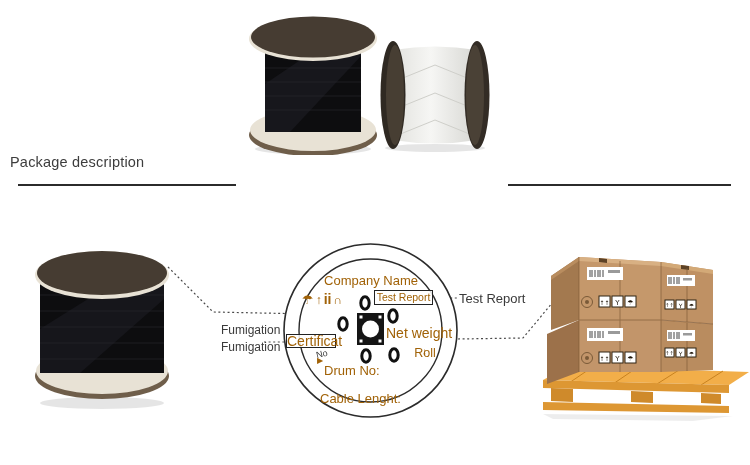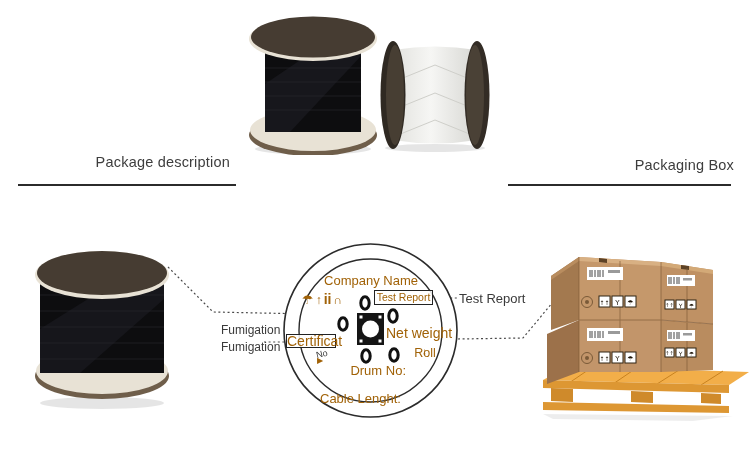--- a/index.html
+++ b/index.html
@@ -1,21 +1,21 @@
 <!DOCTYPE html>
 <html style="--c-text: #3d3d3d; --c-line: #2b2b2b; --c-cable_black: #0d0d0f; --c-cable_white: #ececea; --c-flange_cream: #e8e2d5; --c-flange_brown: #463c32; --c-flange_shadow: #6f5e4a; --c-box_front: #c5986b; --c-box_side: #a3794f; --c-box_top: #d8b083; --c-pallet: #eda643; --c-pallet_dark: #dd9733;"><head>
 <meta charset="utf-8">
 <style>
   html,body{margin:0;padding:0;background:#fff;}
   .canvas{
     position:relative;width:750px;height:465px;background:#fff;overflow:hidden;
     font-family:"Liberation Sans","DejaVu Sans",sans-serif;color:var(--c-text,#3d3d3d);
   }
   .abs{position:absolute;}
-  .section-label{font-size:14.5px;text-align:right;letter-spacing:.2px;color:var(--c-text,#3d3d3d);}
+  .section-label{font-size:14.5px;text-align:left;letter-spacing:.2px;color:var(--c-text,#3d3d3d);}
   .rule{position:absolute;height:2px;background:var(--c-line,#2b2b2b);}
   .title{font-size:14.5px;text-align:center;color:var(--c-text,#3d3d3d);}
   .circle-text{position:absolute;color:#a16207;white-space:nowrap;}
   .boxed{border:1.5px solid #222;text-align:center;background:rgba(255,255,255,.85);}
   .callout{font-size:12px;color:#3a3a3a;line-height:17px;white-space:nowrap;}
   svg{display:block;}
 </style>
 </head>
 <body>
 
@@ -55,21 +55,20 @@
     </g>
     <ellipse cx="15" cy="57" rx="12.5" ry="54" fill="#2f2922"></ellipse>
     <ellipse cx="17" cy="57" rx="9" ry="50" fill="#473e33"></ellipse>
     <ellipse cx="99" cy="57" rx="12.5" ry="54" fill="#332c25"></ellipse>
     <ellipse cx="97" cy="57" rx="9" ry="50" fill="#4a4136"></ellipse>
   </svg>
 
   <div class="abs section-label" style="left:10px;top:154px;width:220px">Package description</div>
   <div class="rule" style="left:18px;top:184px;width:218px"></div>
 
-  <div class="abs section-label" style="left:512px;top:157px;width:222px">Packaging Box</div>
   <div class="rule" style="left:508px;top:184px;width:223px"></div>
 
 
   <svg class="abs" style="left:0;top:0" width="750" height="465" viewBox="0 0 750 465">
     <g fill="none" stroke="#4a4a4a" stroke-width="1.2" stroke-dasharray="2 2.6">
       <polyline points="168,267 213,312 308,314"></polyline>
       <polyline points="264,342 304,342"></polyline>
       <polyline points="441,298 457,298"></polyline>
       <polyline points="458,339 523,338 568,284"></polyline>
     </g>
@@ -109,21 +108,21 @@
   <div class="circle-text" style="left:386px;top:325px;font-size:14px">Net weight</div>
 
   <div class="circle-text boxed" style="left:286px;top:334px;width:48px;height:12px;font-size:14px;line-height:12px">Certificat</div>
 
   <div class="circle-text" style="left:410px;top:346px;width:30px;text-align:center;font-size:12.5px">Roll</div>
   <div class="circle-text" style="left:422px;top:346px;font-size:10px;font-weight:bold">↓</div>
 
   <div class="circle-text" style="left:316px;top:349px;font-size:9px;color:#333;transform:rotate(-14deg)">No</div>
   <div class="circle-text" style="left:317px;top:356px;font-size:8px">▶</div>
 
-  <div class="circle-text" style="left:324px;top:363px;width:82px;text-align:right;font-size:13px">Drum No:</div>
+  <div class="circle-text" style="left:324px;top:363px;width:82px;text-align:left;font-size:13px">Drum No:</div>
   <div class="circle-text" style="left:320px;top:391px;width:90px;text-align:left;font-size:13px">Cable Lenght:</div>
 
   <svg class="abs" style="left:18px;top:245px" width="170" height="165" viewBox="0 0 170 165">
     <ellipse cx="84" cy="158" rx="62" ry="6" fill="rgba(0,0,0,0.10)"></ellipse>
     <ellipse cx="84" cy="131" rx="67" ry="23" fill="var(--c-flange_shadow,#6f5e4a)"></ellipse>
     <ellipse cx="84" cy="126" rx="66" ry="23" fill="var(--c-flange_cream,#e8e2d5)"></ellipse>
     <rect x="22" y="34" width="124" height="94" fill="var(--c-cable_black,#0d0d0f)"></rect>
     <polygon points="22,84 102,34 146,34 146,54 62,128 22,128" fill="#16161b"></polygon>
     <g stroke="#26262d" stroke-width="0.7">
       <line x1="22" y1="50" x2="146" y2="50"></line>

